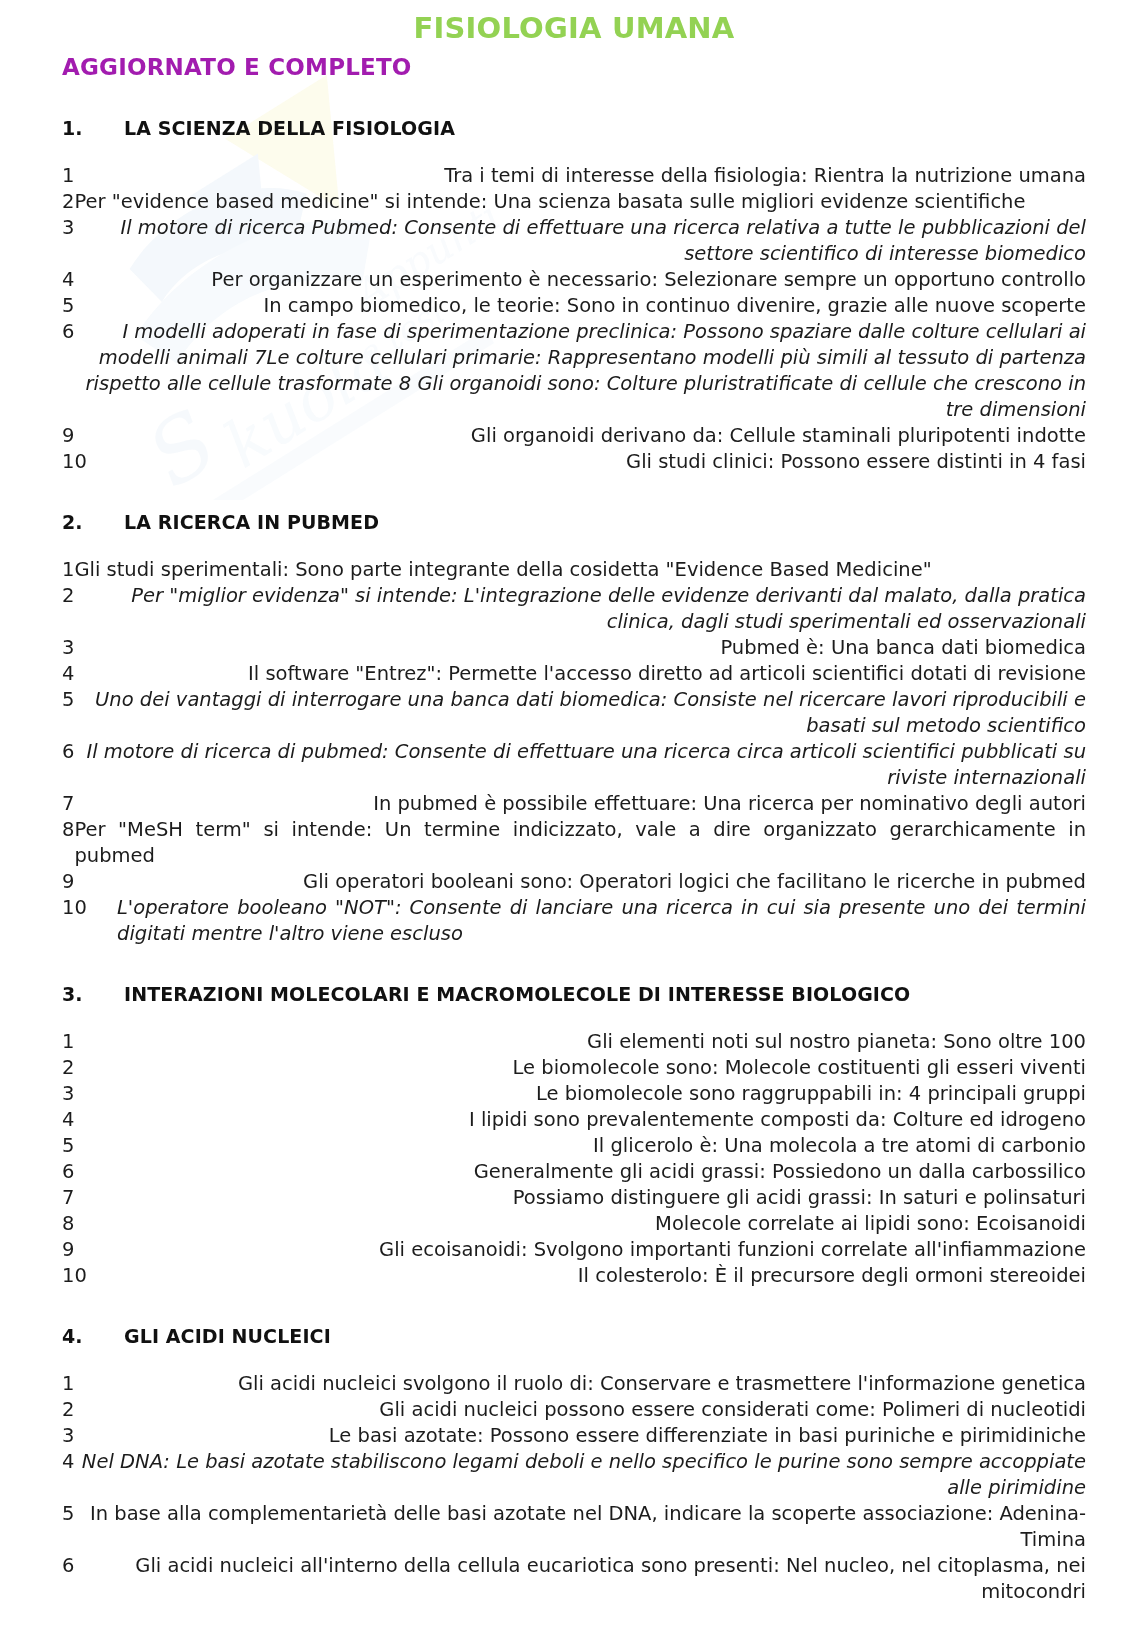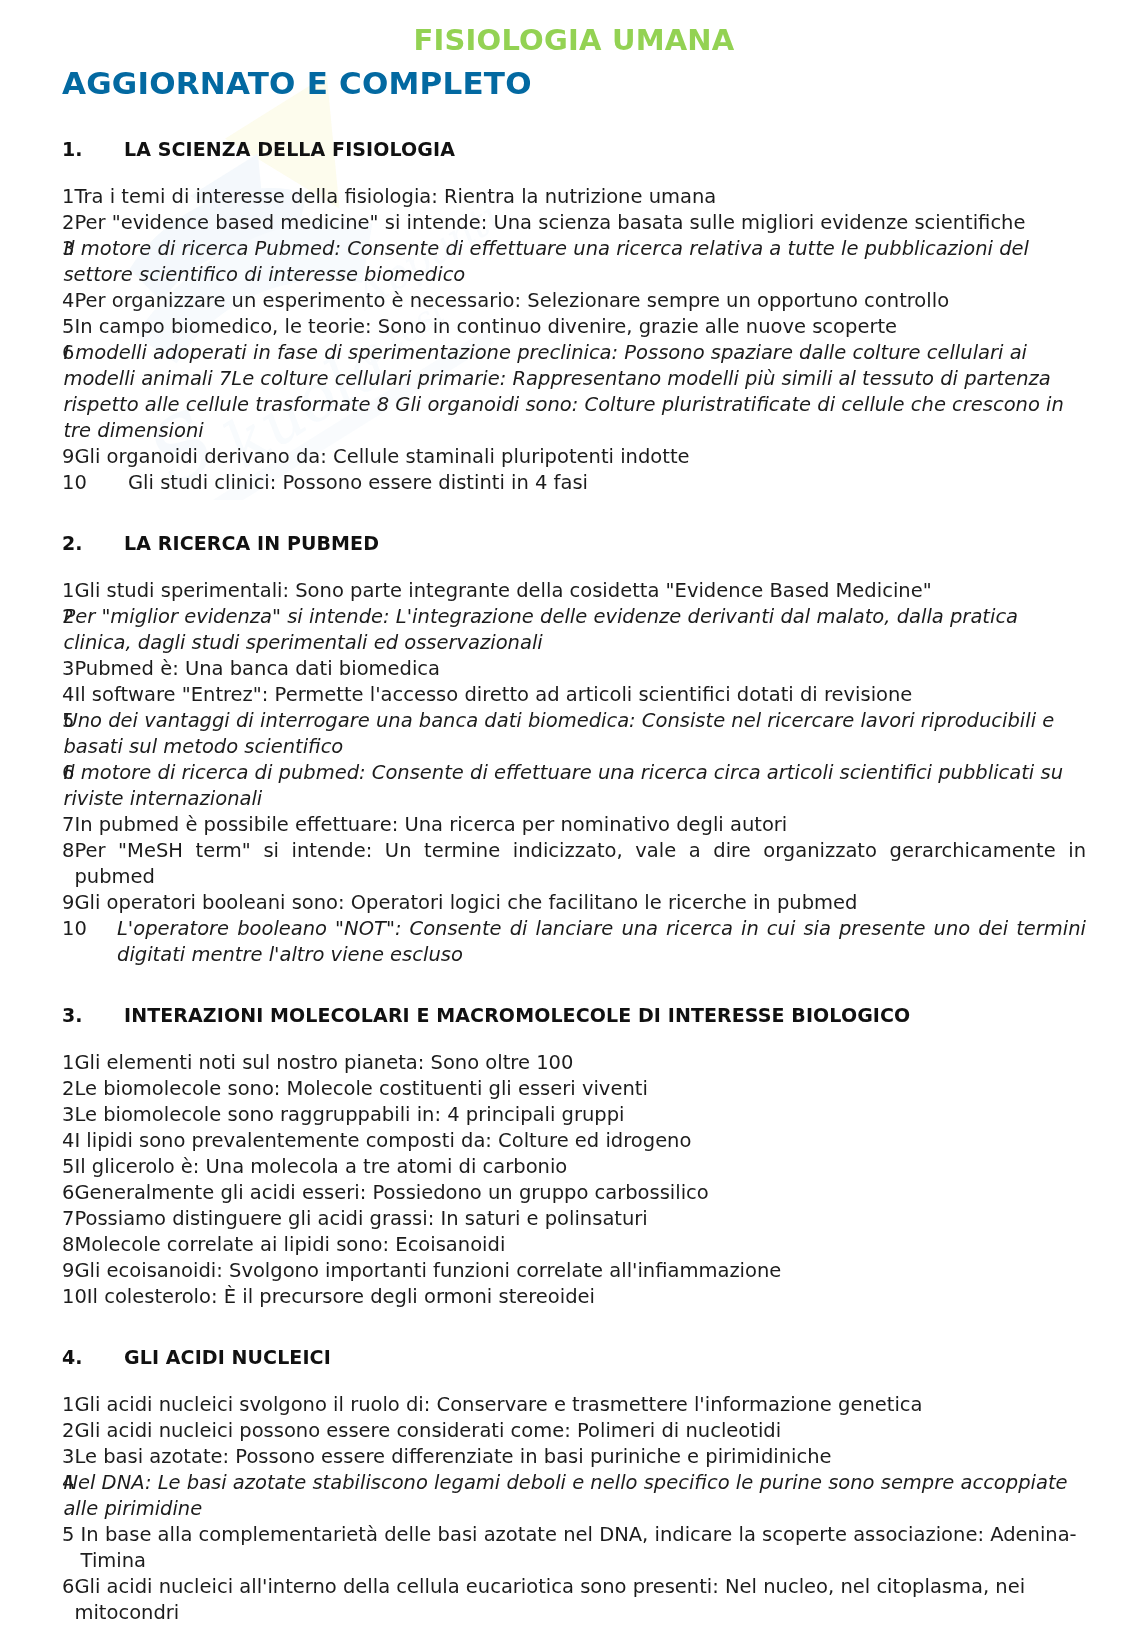--- a/index.html
+++ b/index.html
@@ -30,37 +30,37 @@
     height: 430px;
     pointer-events: none;
     z-index: 0;
     opacity: 0.5;
   }
 
   
   .content {
     position: relative;
     z-index: 2;
-    padding: 16px 62px 0 62px;
+    padding: 4px 62px 0 62px;
     box-sizing: border-box;
   }
 
   .doc-title {
     text-align: center;
     font-size: 29px;
     font-weight: bold;
     color: #93d253;
     letter-spacing: 0.2px;
     margin: 8px 0 0 0;
     line-height: 1.15;
   }
   .doc-subtitle {
-    font-size: 31px;
+    font-size: 23px;
     font-weight: bold;
-    color: #0369a1;
+    color: #a21caf;
     margin: 9px 0 0 0;
     letter-spacing: 0.2px;
     line-height: 1.15;
   }
 
   .section {
     margin-top: 0;
   }
   .section-heading {
     font-size: 19px;
@@ -91,20 +91,21 @@
     margin: 0;
     padding: 0;
   }
   .qitem .qnum {
     flex: 0 0 auto;
     white-space: pre;
   }
   .qitem .qtext {
     flex: 1 1 auto;
     min-width: 0;
+    text-align: right;
   }
   
   .qitem.wide .qnum {
     flex: 0 0 66px;
     width: 66px;
   }
   .qitem.flush .qtext {
     margin-left: -11px;
     font-style: italic;
   }
@@ -248,21 +249,21 @@
         <div class="qitem">
           <span class="qnum">4</span>
           <span class="qtext">I lipidi sono prevalentemente composti da: Colture ed idrogeno</span>
         </div>
         <div class="qitem">
           <span class="qnum">5</span>
           <span class="qtext">Il glicerolo è: Una molecola a tre atomi di carbonio</span>
         </div>
         <div class="qitem">
           <span class="qnum">6</span>
-          <span class="qtext">Generalmente gli acidi esseri: Possiedono un gruppo carbossilico</span>
+          <span class="qtext">Generalmente gli acidi grassi: Possiedono un dalla carbossilico</span>
         </div>
         <div class="qitem">
           <span class="qnum">7</span>
           <span class="qtext">Possiamo distinguere gli acidi grassi: In saturi e polinsaturi</span>
         </div>
         <div class="qitem">
           <span class="qnum">8</span>
           <span class="qtext">Molecole correlate ai lipidi sono: Ecoisanoidi</span>
         </div>
         <div class="qitem">

